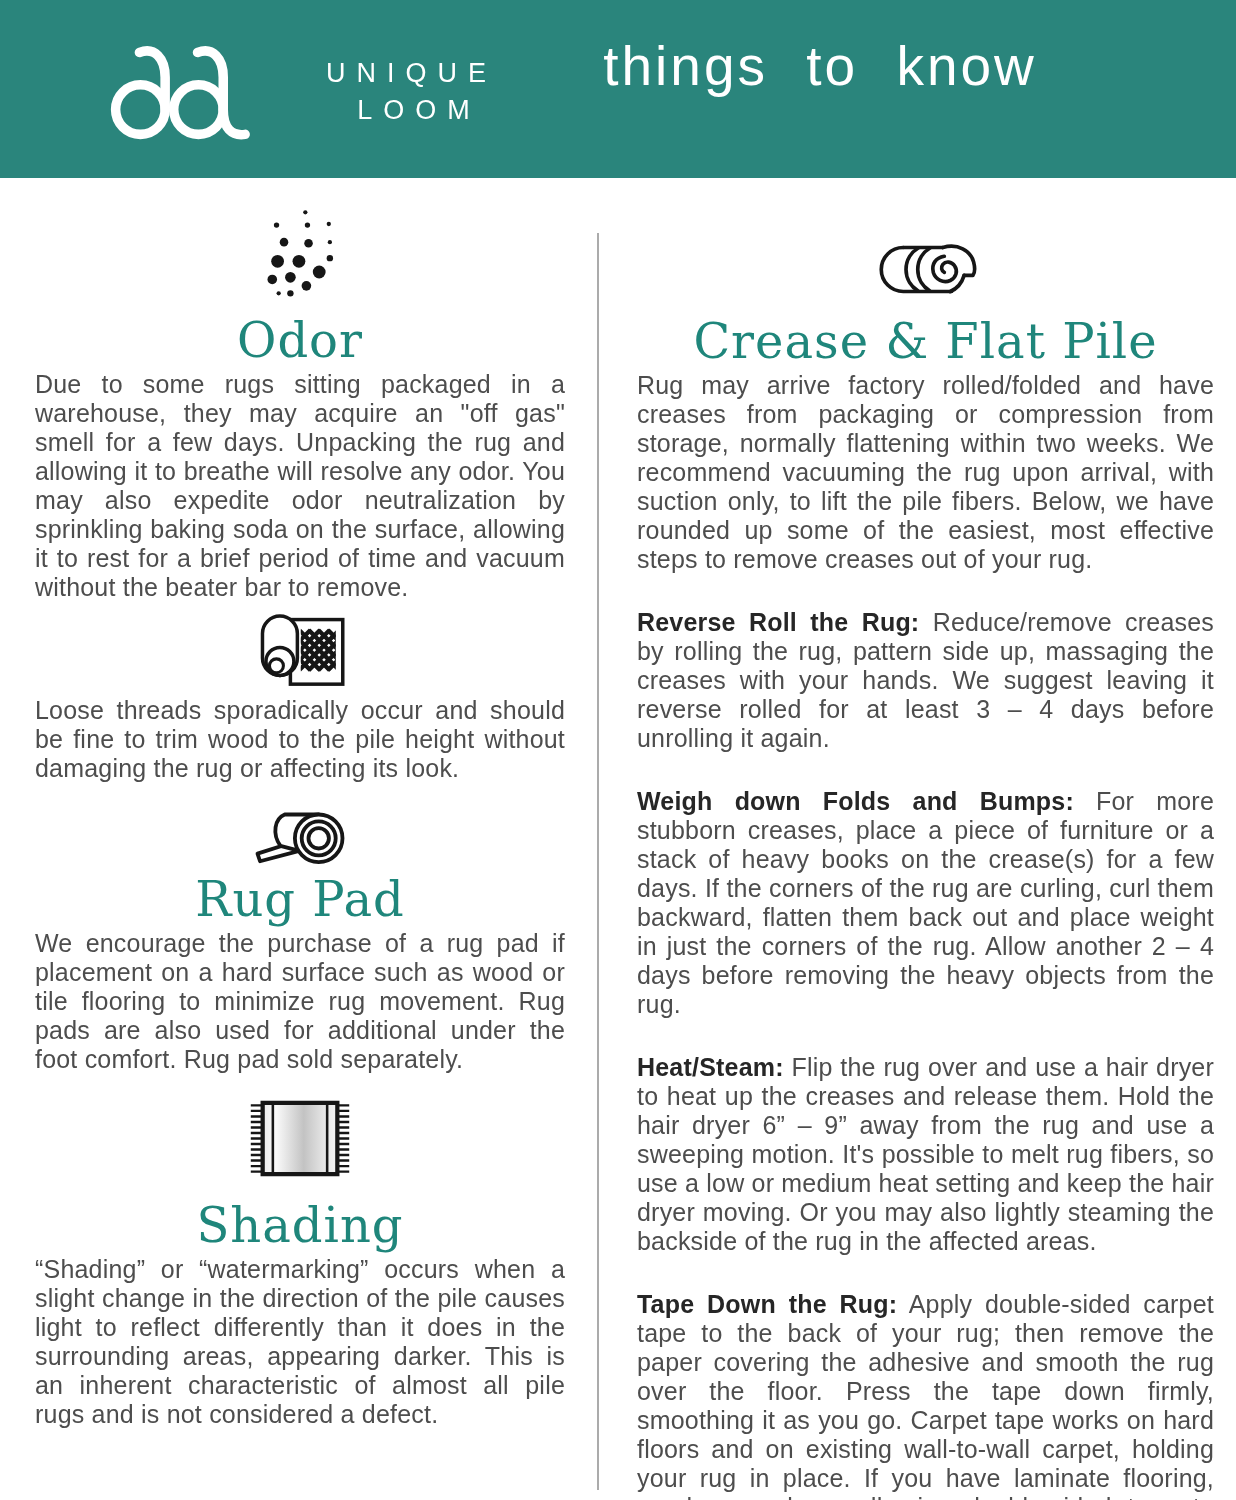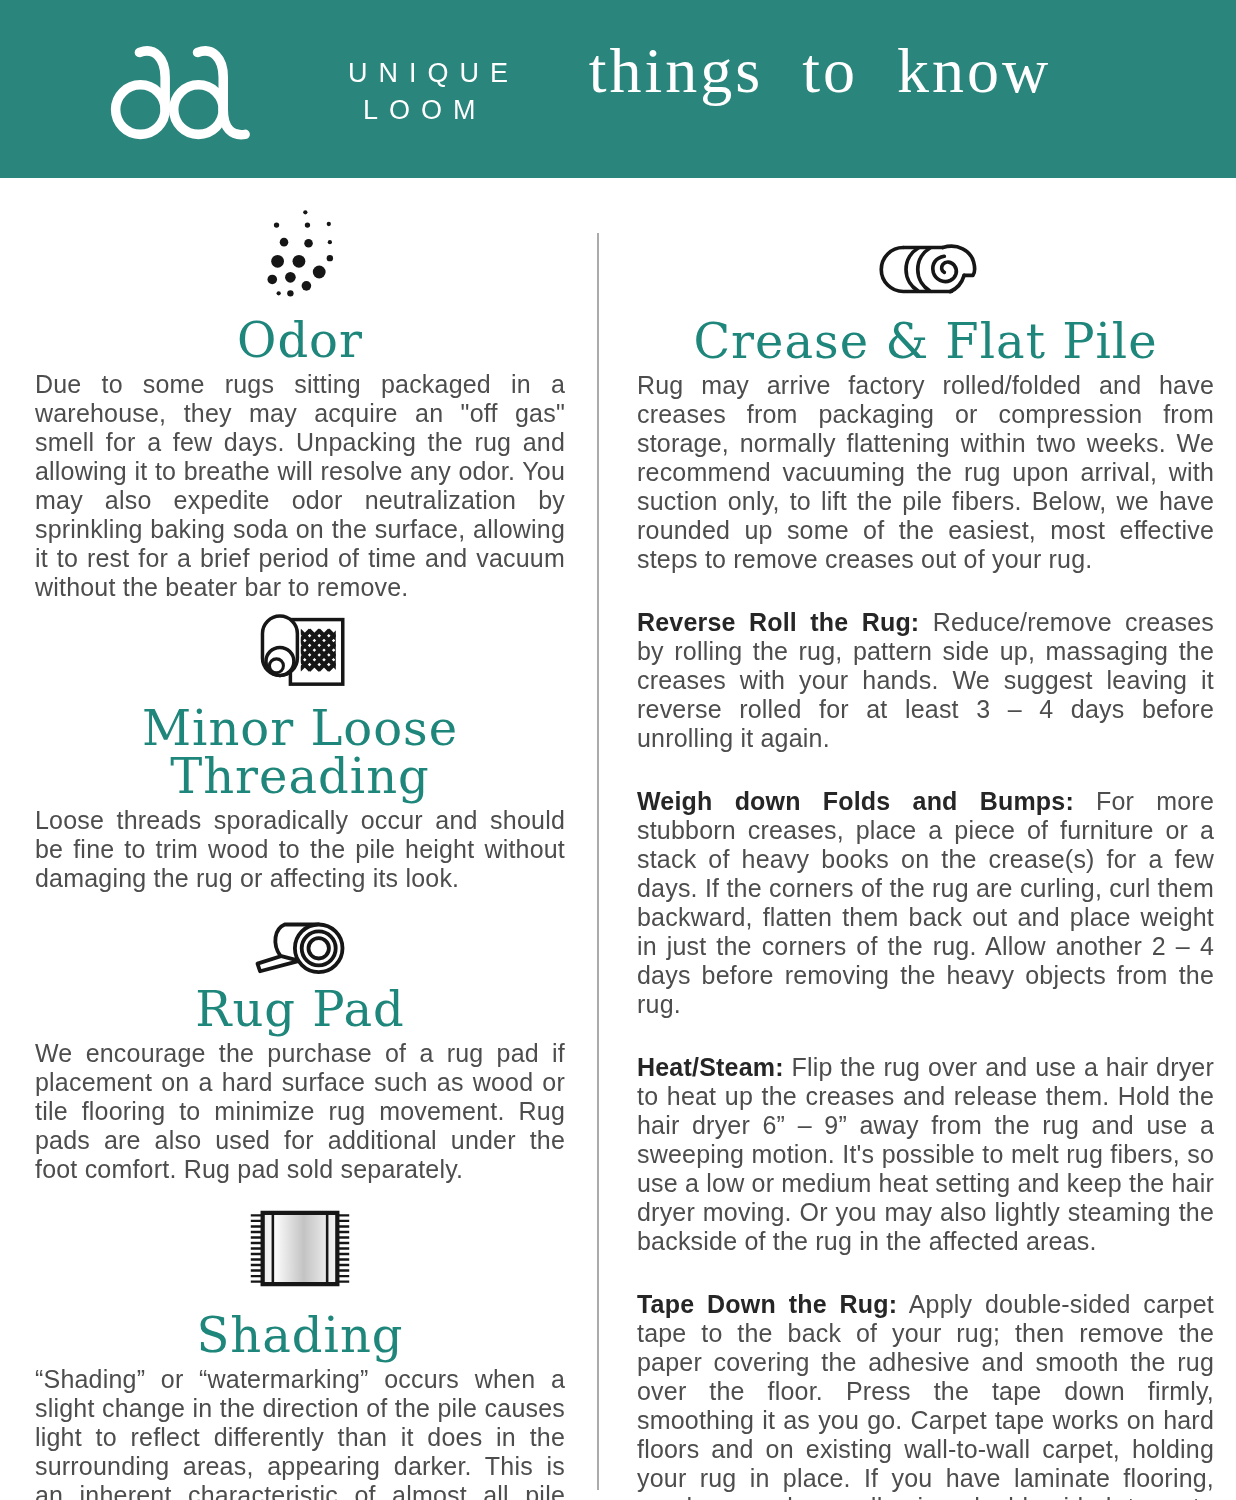--- a/index.html
+++ b/index.html
@@ -4,25 +4,25 @@
 <style>
   :root{
     --teal:#2a857c; --heading-teal:#1f867b; --body-text:#4d4d4d;
     --bold-text:#262626; --divider-gray:#ababab; --icon-black:#161616;
   }
   html,body{margin:0;padding:0;background:#ffffff;}
   .page{position:relative;width:1236px;height:1500px;background:#fff;overflow:hidden;
         font-family:"Liberation Sans",sans-serif;}
   
   .header{position:absolute;left:0;top:0;width:1236px;height:178px;background:var(--teal);}
-  .brand{position:absolute;left:108px;top:36px;display:flex;align-items:center;gap:40px;}
+  .brand{position:absolute;left:108px;top:36px;display:flex;align-items:center;gap:18px;text-align:center;}
   .brand-text{color:#ffffff;font-size:27px;letter-spacing:11px;line-height:37px;font-weight:400;}
   .brand-line2{padding-left:15px;}
   .page-title{position:absolute;left:440px;top:34px;width:760px;text-align:center;
-        font-family:Liberation Serif, serif;font-size:64px;color:#ffffff;
+        font-family:Liberation Sans, sans-serif;font-size:55px;color:#ffffff;
         letter-spacing:3px;word-spacing:20px;}
   
   .content{position:absolute;left:0;top:178px;width:1236px;height:1322px;}
   .divider{position:absolute;left:597px;top:55px;width:2px;height:1257px;background:var(--divider-gray);}
   .col{position:absolute;top:0;}
   .col-left{left:35px;width:530px;}
   .col-right{left:637px;width:577px;}
   .icon-row{display:flex;justify-content:center;color:var(--icon-black);}
   .section-heading{font-family:"DejaVu Serif","Liberation Serif",serif;font-weight:400;
         color:var(--heading-teal);font-size:48px;text-align:center;margin:0;letter-spacing:1px;line-height:48px;}
@@ -107,21 +107,20 @@
             <rect x="44" y="8" width="60" height="74" fill="#ffffff"></rect>
             <g clip-path="url(#hatchclip)" stroke-width="5">
               <path d="M10,20L56,66 M21,20L67,66 M32,20L78,66 M43,20L89,66 M54,20L100,66 M65,20L111,66 M76,20L122,66 M87,20L133,66"></path>
               <path d="M56,20L10,66 M67,20L21,66 M78,20L32,66 M89,20L43,66 M100,20L54,66 M111,20L65,66 M122,20L76,66 M133,20L87,66 M144,20L98,66"></path>
             </g>
             <rect x="12" y="4" width="40" height="68" rx="20" fill="#ffffff"></rect>
             <circle cx="32" cy="56" r="16" fill="#ffffff"></circle>
             <circle cx="28" cy="61" r="8" fill="#ffffff" stroke-width="3.5"></circle>
           </svg>
         </div>
-        <h2 class="section-heading m-h-thread">Minor Loose Threading</h2>
         <p class="body-text m-p">Loose threads sporadically occur and should be fine to trim wood to the pile height without damaging the rug or affecting its look.</p>
       </div>
 
       <div>
         <div class="icon-row m-icon-tape">
           <svg width="102" height="70" viewBox="0 0 120 80" fill="none" stroke="currentColor" stroke-width="4.5" stroke-linejoin="round" stroke-linecap="round">
             <path d="M54,42 L10,56 L13,65 L58,53 Z" fill="#ffffff"></path>
             <path d="M82,10 L42,10 C30,15 27,33 37,47 L56,52" fill="#ffffff"></path>
             <circle cx="82" cy="38" r="28" fill="#ffffff"></circle>
             <circle cx="82" cy="38" r="20" fill="#ffffff"></circle>

